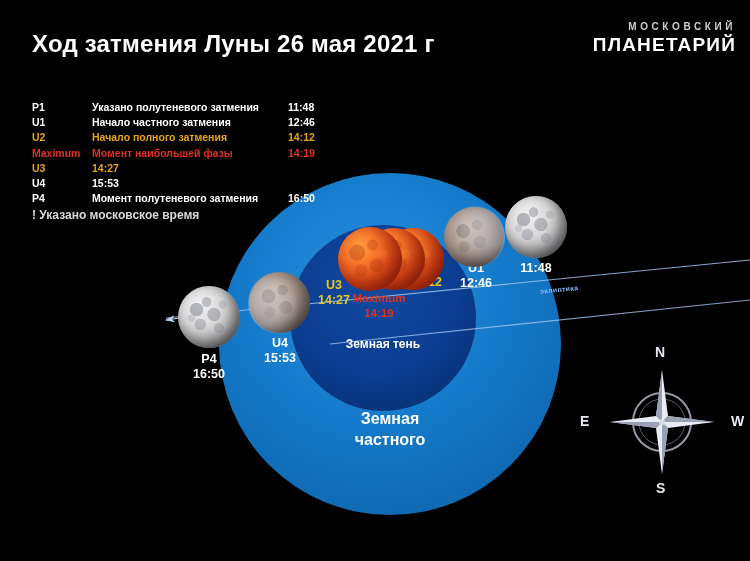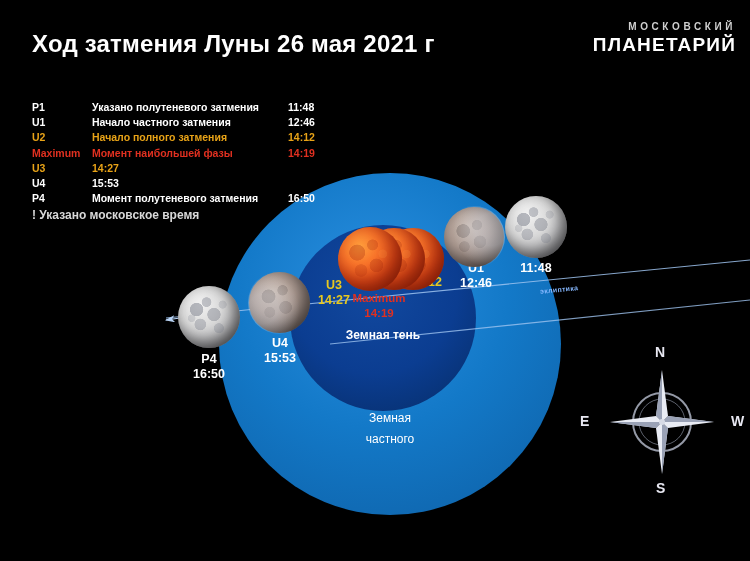--- a/index.html
+++ b/index.html
@@ -70,21 +70,21 @@
       radial-gradient(circle at 54% 28%, rgba(150,30,10,.42) 0 9%, transparent 10%),
       radial-gradient(circle at 60% 60%, rgba(150,34,10,.45) 0 12%, transparent 13%),
       radial-gradient(circle at 36% 68%, rgba(160,40,12,.38) 0 10%, transparent 11%),
       radial-gradient(circle at 70% 42%, rgba(255,160,70,.3) 0 7%, transparent 8%);
   }
 
   
   .dlabel{position:absolute;text-align:center;font-size:12.5px;font-weight:700;line-height:15px;white-space:nowrap;}
   .dlabel .t2{display:block;}
   .shadowtext{position:absolute;text-align:center;font-size:12px;font-weight:700;color:#ffffff;white-space:nowrap;}
-  .penum-lab{position:absolute;text-align:center;font-size:12px;font-weight:400;color:#ffffff;line-height:21px;white-space:nowrap;}
+  .penum-lab{position:absolute;text-align:center;font-size:16px;font-weight:700;color:#ffffff;line-height:21px;white-space:nowrap;}
   .ecl-lab{position:absolute;font-size:7px;font-weight:700;color:#86b8ff;letter-spacing:.3px;transform:rotate(-5.5deg);white-space:nowrap;}
 
   
   .compass{position:absolute;left:592px;top:352px;width:140px;height:140px;}
   .cdir{position:absolute;color:#e8e8f2;font-size:14px;font-weight:700;}
 </style>
 </head>
 <body>
 
 <div id="stage">
@@ -184,21 +184,21 @@
     <div class="dlabel" style="left:250px;top:336px;width:60px;color:#ffffff;">
       <span>U4</span>
       <span class="t2">15:53</span>
     </div>
 
     <div class="dlabel" style="left:178px;top:352px;width:62px;color:#ffffff;">
       <span>P4</span>
       <span class="t2">16:50</span>
     </div>
 
-    <div class="shadowtext" style="left:313px;top:328px;width:140px;">Земная тень</div>
+    <div class="shadowtext" style="left:313px;top:337px;width:140px;">Земная тень</div>
 
     <div class="penum-lab" style="left:330px;top:408px;width:120px;">
       <span>Земная</span><br>
       <span>частного</span>
     </div>
 
     <div class="ecl-lab" style="left:540px;top:286px;">эклиптика</div>
   </div>
 
   <div class="title">Ход затмения Луны 26 мая 2021 г</div>

